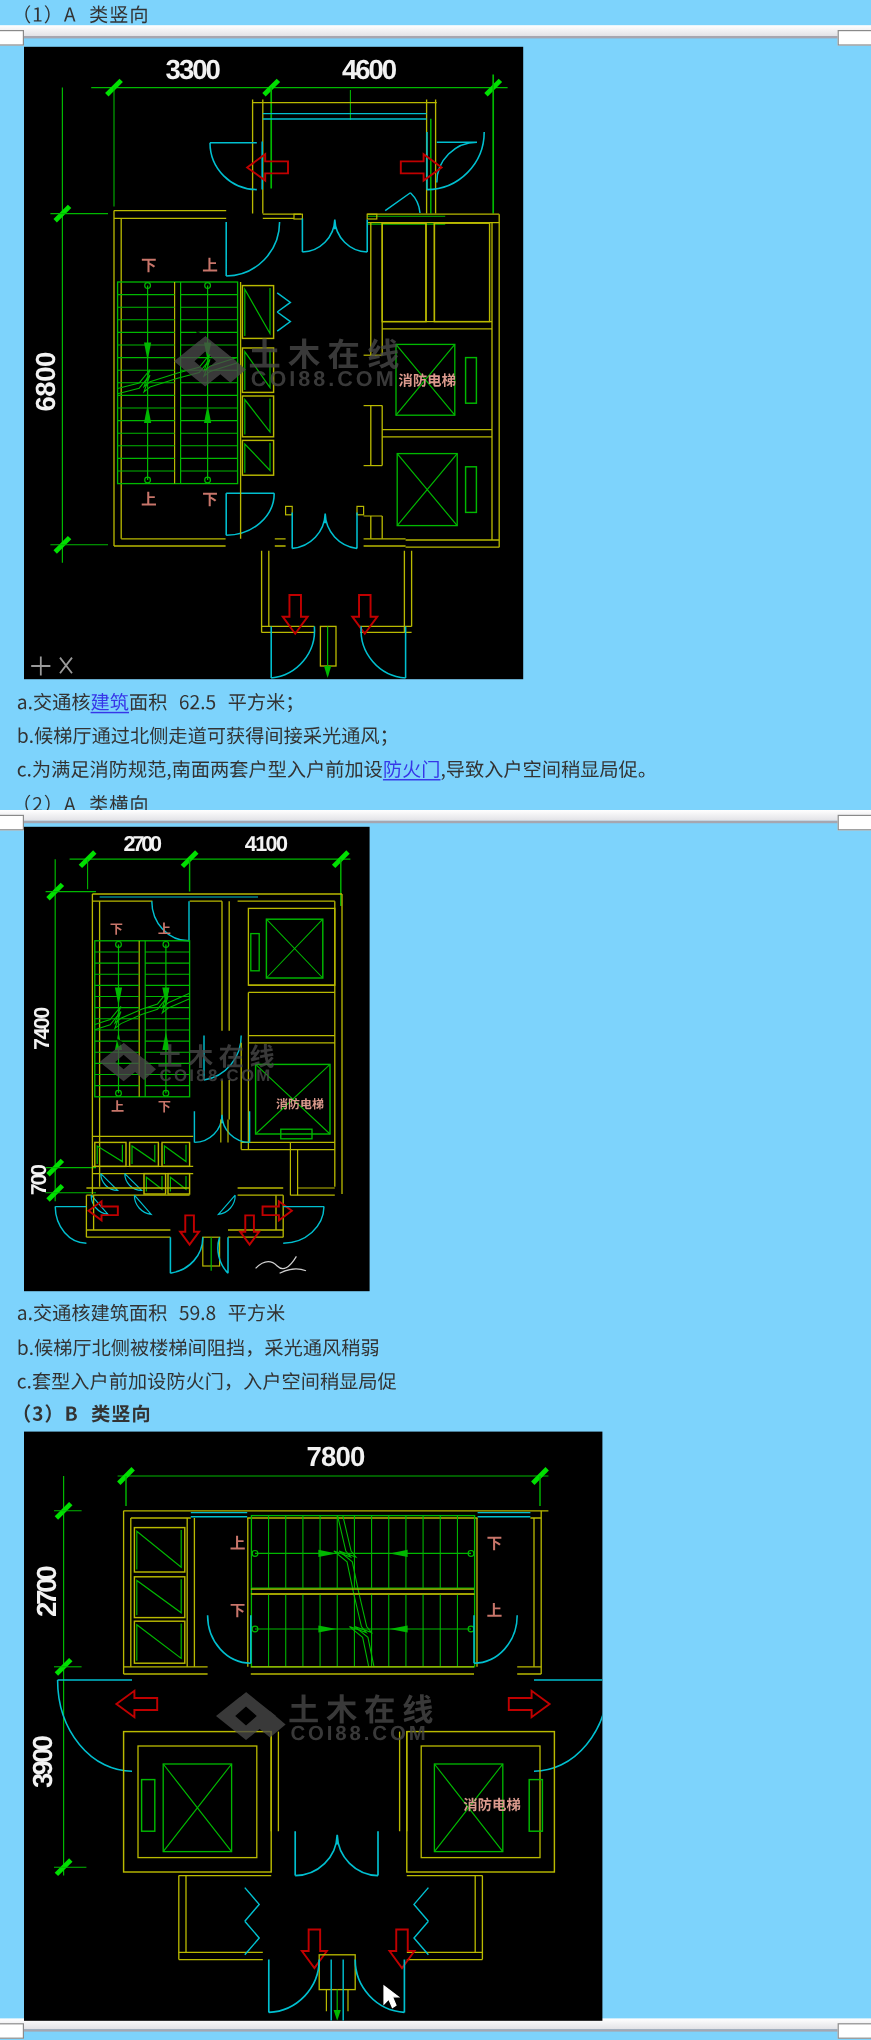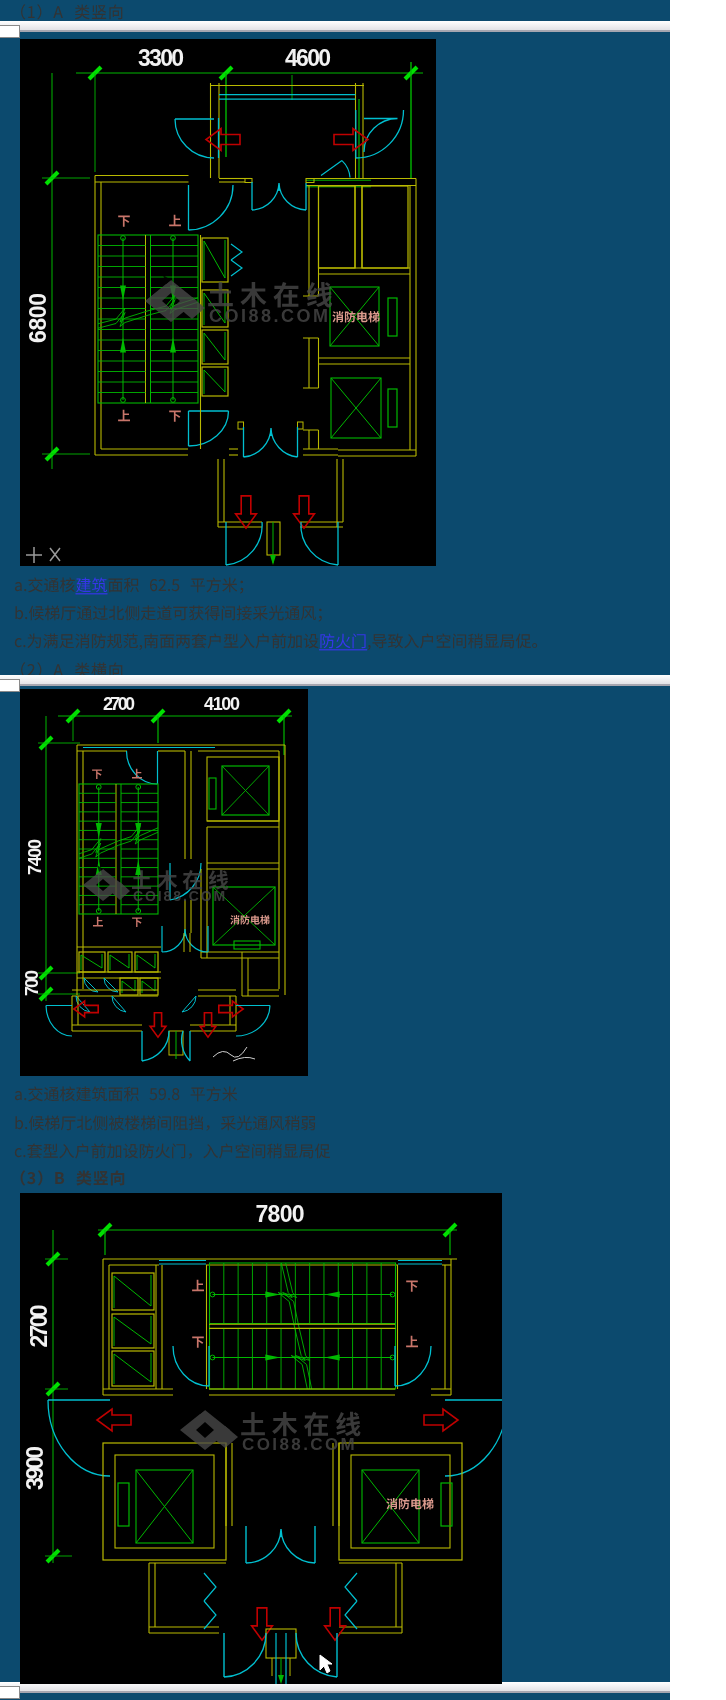--- a/index.html
+++ b/index.html
@@ -1,14 +1,14 @@
 <!DOCTYPE html>
 <html><head><meta charset="utf-8"><style>
 html,body{margin:0;padding:0;background:#fff;font-family:"Liberation Sans",sans-serif}
-#page{position:relative;width:670px;height:1700px;overflow:hidden;background:#0c4a6e}
+#page{position:relative;width:726px;height:1700px;overflow:hidden;background:#7dd3fc}
 svg{display:block}
 </style></head><body>
 <div id="page">
 
 <svg style="position:absolute;left:10px;top:1px" width="118" height="24" viewBox="0 0 118 24">
       <path d="M11.1 10.9C11.1 14 12.4 16.6 14.3 18.5L15.3 18C13.4 16.1 12.3 13.8 12.3 10.9C12.3 8.1 13.4 5.7 15.3 3.8L14.3 3.3C12.4 5.3 11.1 7.8 11.1 10.9Z M18.2 17H24.6V15.8H22.3V5.3H21.2C20.5 5.6 19.8 5.9 18.7 6.1V7H20.8V15.8H18.2Z M31.4 10.9C31.4 7.8 30.1 5.3 28.2 3.3L27.2 3.8C29.1 5.7 30.2 8.1 30.2 10.9C30.2 13.8 29.1 16.1 27.2 18L28.2 18.5C30.1 16.6 31.4 14 31.4 10.9Z M43.3 17H44.8L46 13.4H50.3L51.4 17H52.9L49 5.3H47.3ZM46.3 12.2 46.9 10.4C47.3 9.1 47.7 7.8 48.1 6.5H48.1C48.5 7.8 48.9 9.1 49.3 10.4L49.9 12.2Z M76.1 3.8C75.8 4.5 75.1 5.5 74.5 6.1L75.5 6.5C76.1 5.9 76.8 5.1 77.4 4.2ZM67.1 4.4C67.8 5 68.5 6 68.8 6.6L69.9 6.1C69.6 5.4 68.8 4.5 68.1 3.9ZM71.6 3.6V6.7H65.4V7.8H70.6C69.3 9.1 67.2 10.2 65.1 10.7C65.3 11 65.6 11.4 65.8 11.7C68 11.1 70.2 9.8 71.6 8.2V10.9H72.8V8.5C74.8 9.5 77.2 10.9 78.5 11.7L79.1 10.7C77.8 9.9 75.5 8.7 73.5 7.8H79.1V6.7H72.8V3.6ZM71.6 11.3C71.5 11.9 71.4 12.5 71.3 13H65.3V14.1H70.9C70.1 15.6 68.4 16.6 64.9 17.2C65.2 17.4 65.5 18 65.6 18.3C69.6 17.6 71.3 16.2 72.2 14.2C73.4 16.5 75.6 17.8 78.9 18.3C79 17.9 79.3 17.4 79.6 17.2C76.7 16.8 74.6 15.8 73.4 14.1H79.2V13H72.6C72.7 12.5 72.8 11.9 72.9 11.3Z M82.8 4.6V11.1H83.9V4.6ZM85.9 3.9V11.7H86.9V3.9ZM85 14.3C85.4 15 85.8 16.1 85.9 16.7L87.1 16.4C86.9 15.7 86.5 14.7 86.1 14ZM88.1 11.5 88.1 11.6 88.2 11.7C88.4 12 88.5 12.5 88.6 12.8H82.7V13.9H95.5V12.8H89.8C89.7 12.4 89.5 11.8 89.2 11.3C90.1 10.9 90.9 10.4 91.6 9.9C92.7 10.7 94 11.4 95.5 11.8C95.7 11.5 96 11 96.3 10.7C94.8 10.4 93.6 9.9 92.5 9.1C93.8 7.9 94.7 6.4 95.3 4.5L94.5 4.2L94.3 4.3H88.1V5.3H88.8L88.6 5.4C89.1 6.8 89.8 8.1 90.8 9.1C89.8 9.8 88.7 10.3 87.5 10.6C87.7 10.8 87.9 11.2 88.1 11.5ZM89.6 5.3H93.8C93.3 6.5 92.6 7.5 91.7 8.4C90.8 7.5 90.1 6.5 89.6 5.3ZM92 14C91.7 14.8 91.3 16 90.9 16.8H81.9V17.9H96.1V16.8H92.1C92.4 16.1 92.8 15.1 93.2 14.2Z M104.8 3.5C104.6 4.3 104.2 5.5 103.8 6.3H99.4V18.3H100.6V7.5H111.1V16.7C111.1 17 111 17.1 110.7 17.1C110.4 17.1 109.3 17.1 108.1 17C108.3 17.4 108.5 17.9 108.5 18.3C110 18.3 111 18.3 111.6 18.1C112.1 17.9 112.3 17.5 112.3 16.7V6.3H105.1C105.5 5.6 106 4.6 106.3 3.8ZM103.8 10.7H107.8V13.8H103.8ZM102.7 9.6V16.1H103.8V14.9H108.9V9.6Z" fill="#333333"></path>
     </svg>
 
 <div style="position:absolute;left:0;top:21px;width:726px;height:9px;background:linear-gradient(#ffffff,#e2e2e6)"></div>
     <div style="position:absolute;left:0;top:30px;width:726px;height:2px;background:#a6a6b0"></div>

